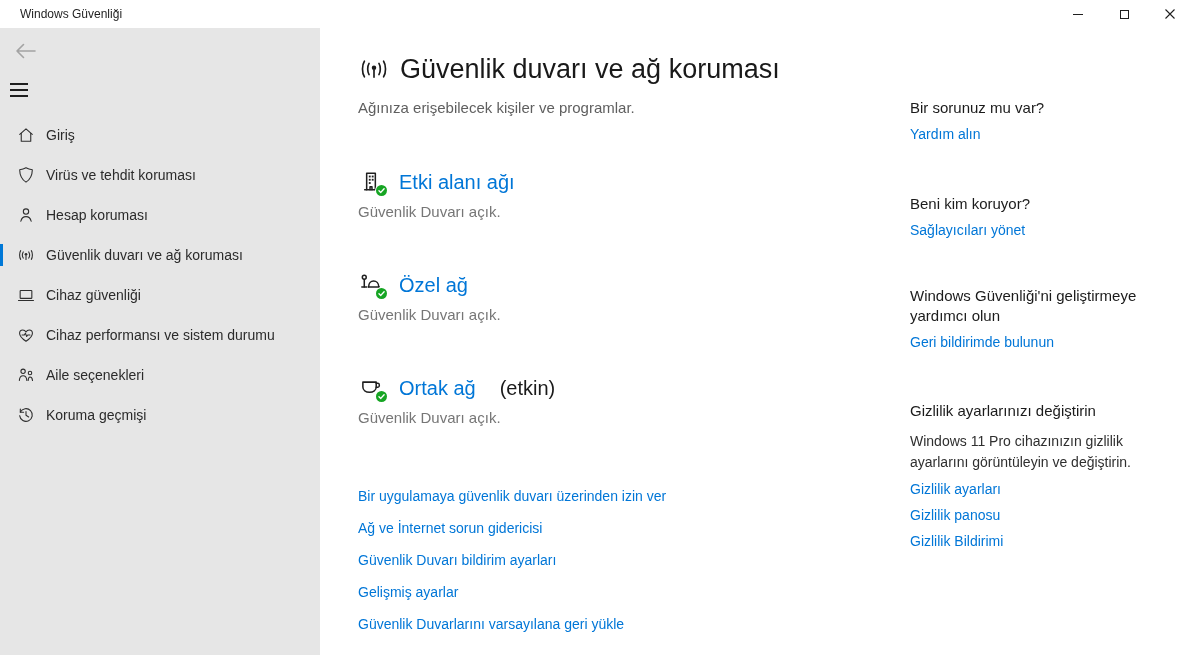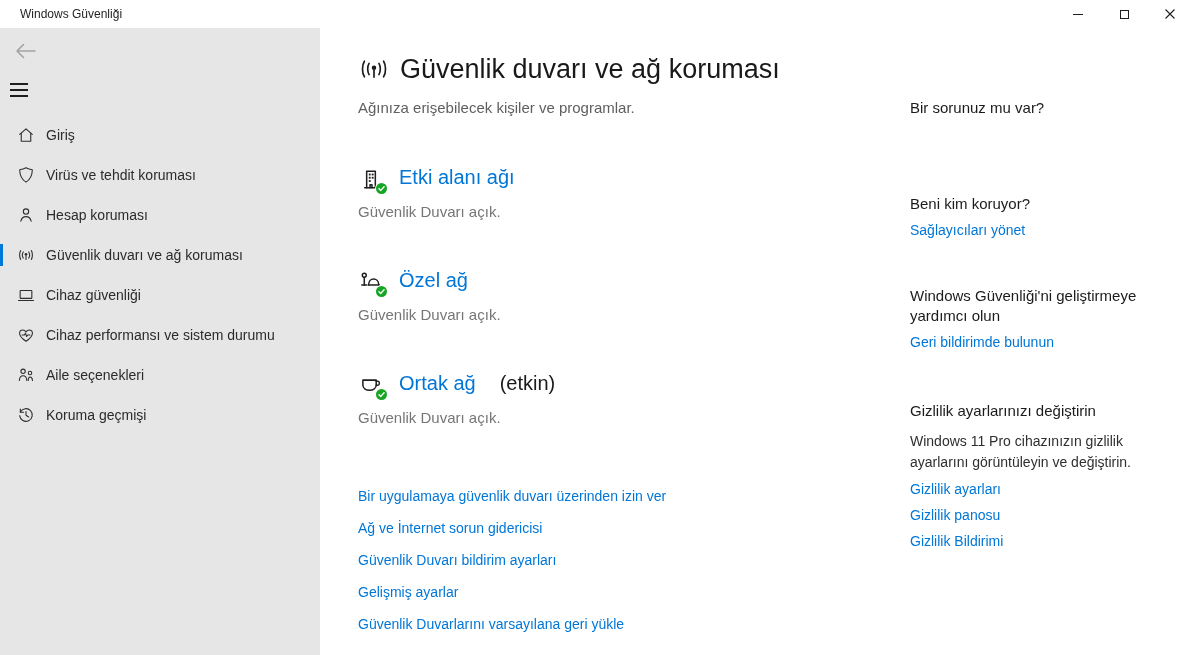--- a/index.html
+++ b/index.html
@@ -35,21 +35,21 @@
 
   svg.stroke{fill:none;stroke:currentColor;stroke-width:1.3;stroke-linecap:round;stroke-linejoin:round;}
 
   
   .page-header-icon{position:absolute;left:356px;top:51px;width:36px;height:36px;color:#1a1a1a;}
   .page-header-icon svg{width:36px;height:36px;}
   .page-title{position:absolute;left:400px;top:52px;font-size:27px;font-weight:300;color:#191919;line-height:34px;}
   .page-subtitle{position:absolute;left:358px;top:99px;font-size:15px;color:#5f5f5f;}
 
   .network{position:absolute;left:358px;}
-  .network .row{display:flex;align-items:flex-start;height:28px;}
+  .network .row{display:flex;align-items:flex-end;height:28px;}
   .net-icon{position:relative;width:26px;height:26px;color:#1f1f1f;flex:0 0 auto;}
   .net-icon svg.main{width:26px;height:26px;}
   .badge{position:absolute;right:-4px;bottom:-3px;width:13px;height:13px;border-radius:50%;background:#fff;display:flex;align-items:center;justify-content:center;}
   .badge svg{width:11px;height:11px;display:block;}
   .net-title{margin-left:15px;font-size:20px;font-weight:400;color:var(--link);cursor:pointer;}
   .net-suffix{margin-left:24px;font-size:20px;color:#1b1b1b;}
   .net-status{margin-top:9px;font-size:15px;color:var(--muted);}
 
   .main-links{position:absolute;left:358px;top:487px;list-style:none;}
   .main-links li{margin-bottom:14px;}
@@ -282,20 +282,23 @@
       <li><a>Bir uygulamaya güvenlik duvarı üzerinden izin ver</a></li>
       <li><a>Ağ ve İnternet sorun gidericisi</a></li>
       <li><a>Güvenlik Duvarı bildirim ayarları</a></li>
       <li><a>Gelişmiş ayarlar</a></li>
       <li><a>Güvenlik Duvarlarını varsayılana geri yükle</a></li>
     </ul>
   </main>
 
   <section class="aside-section" style="top:98px">
     <h3>Bir sorunuz mu var?</h3>
+    <div class="aside-links">
+      <a>Yardım alın</a>
+    </div>
   </section>
 
   <section class="aside-section" style="top:194px">
     <h3>Beni kim koruyor?</h3>
     <div class="aside-links">
       <a>Sağlayıcıları yönet</a>
     </div>
   </section>
 
   <section class="aside-section" style="top:286px">

